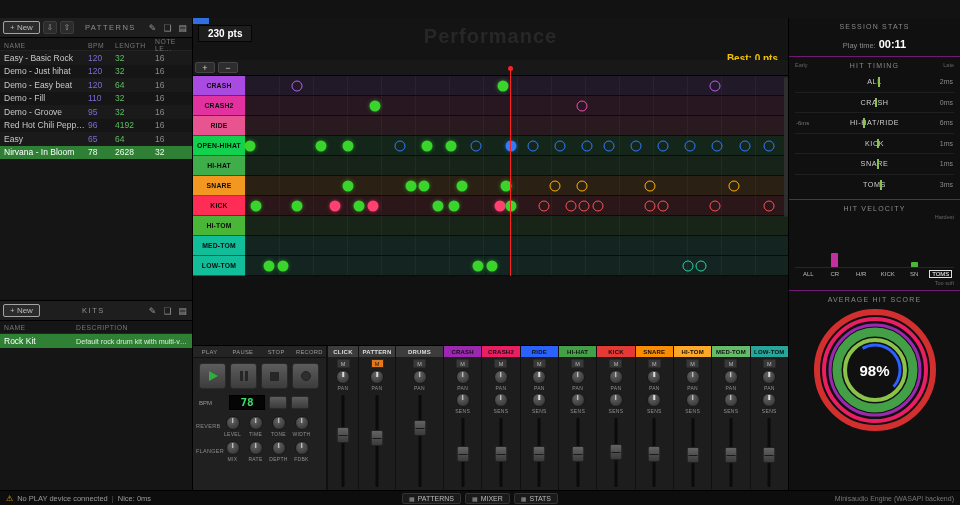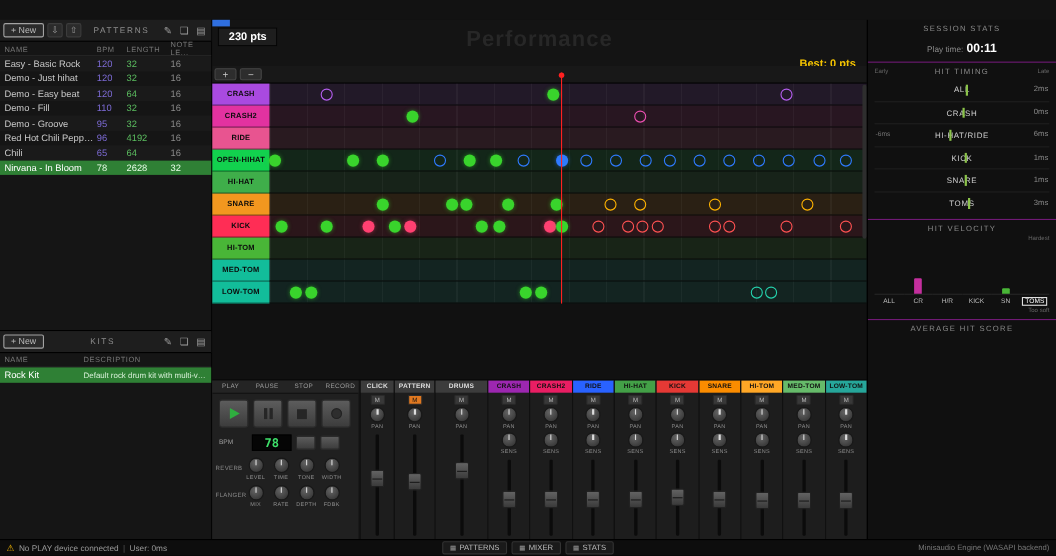--- a/index.html
+++ b/index.html
@@ -190,21 +190,21 @@
             <span class="len">32</span>
             <span class="nlen">16</span>
           </div>
           <div class="p-row">
             <span class="pname">Red Hot Chili Peppe...</span>
             <span class="bpm">96</span>
             <span class="len">4192</span>
             <span class="nlen">16</span>
           </div>
           <div class="p-row">
-            <span class="pname">Chili</span>
+            <span class="pname">Easy</span>
             <span class="bpm">65</span>
             <span class="len">64</span>
             <span class="nlen">16</span>
           </div>
           <div class="p-row selected">
             <span class="pname">Nirvana - In Bloom</span>
             <span class="bpm">78</span>
             <span class="len">2628</span>
             <span class="nlen">32</span>
           </div>
@@ -687,29 +687,40 @@
           </div>
           <div class="hv-col">
             <div class="hv-barzone"></div>
             <span class="hv-label selected">TOMS</span>
           </div>
         </div>
       <div class="hv-bottom">Too soft</div>
     </div>
     <div class="rp-section score-section">
       <div class="rp-title">AVERAGE HIT SCORE</div>
+      <div class="donut-wrap">
+        <svg id="donut-svg" width="124" height="124" viewBox="0 0 124 124">
+            <circle cx="62" cy="62" r="58" fill="none" stroke="#d32f2f" stroke-width="6"></circle>
+            <circle cx="62" cy="62" r="51" fill="none" stroke="#e91e63" stroke-width="4"></circle>
+            <circle cx="62" cy="62" r="45" fill="none" stroke="#9c27b0" stroke-width="3"></circle>
+            <circle cx="62" cy="62" r="38" fill="none" stroke="#43a047" stroke-width="9"></circle>
+            <circle cx="62" cy="62" r="30" fill="none" stroke="#8bc34a" stroke-width="4"></circle>
+            <circle cx="62" cy="62" r="25" fill="none" stroke="#2962ff" stroke-width="3" pathLength="100" stroke-dasharray="45 100" transform="rotate(-120 62 62)"></circle>
+          </svg>
+        <div class="donut-center">98%</div>
+      </div>
     </div>
   </div>
 
   <div class="statusbar">
     <div class="sb-left">
       <span class="warn">⚠</span>
       <span>No PLAY device connected</span>
       <span class="sb-sep">|</span>
-      <span>User: 0ms</span>
+      <span>Nice: 0ms</span>
     </div>
     <div class="sb-center">
       <button class="sb-btn">
           <span class="g">▦</span>
           <span>PATTERNS</span>
         </button>
       <button class="sb-btn">
           <span class="g">▦</span>
           <span>MIXER</span>
         </button>

